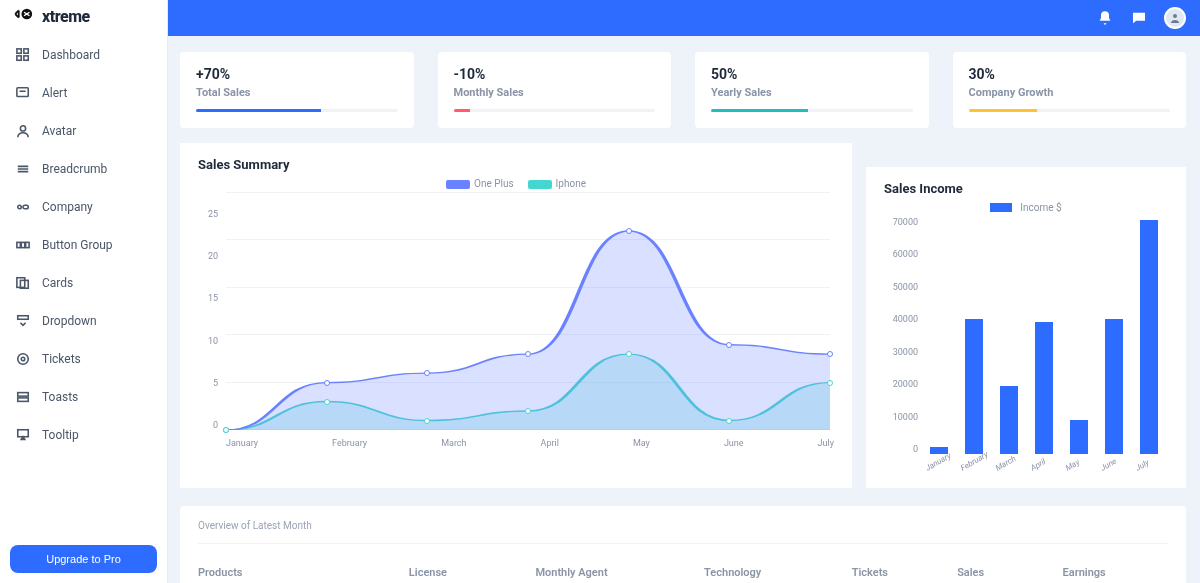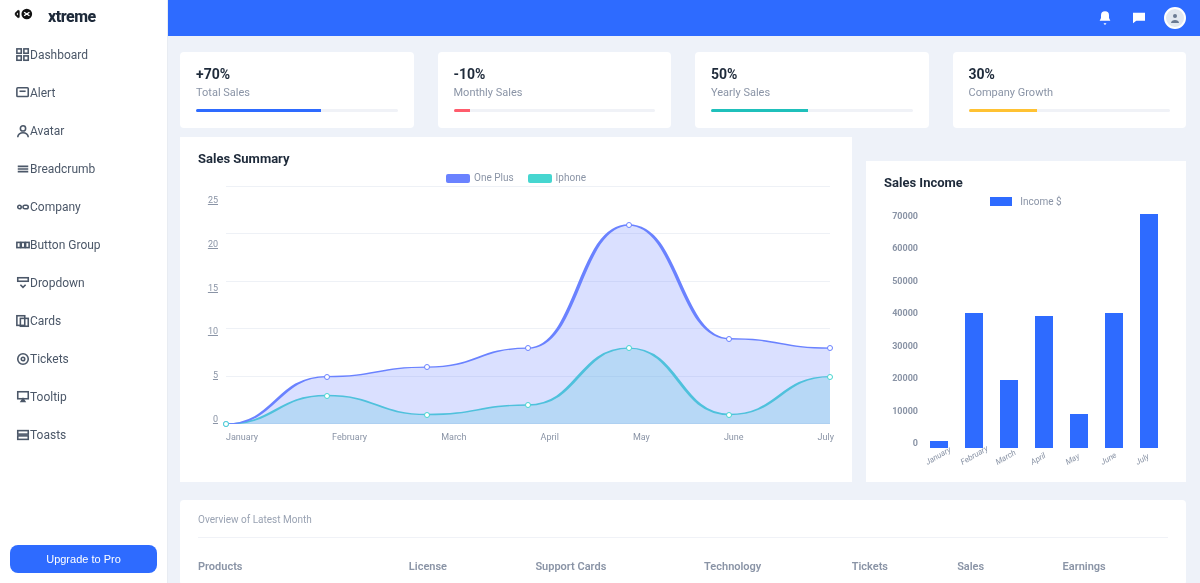--- a/index.html
+++ b/index.html
@@ -19,36 +19,37 @@
     width: 168px;
     height: 583px;
     background: #fff;
     border-right: 1px solid #e8ecf2;
     display: flex;
     flex-direction: column;
   }
   .logo {
     display: flex;
     align-items: center;
-    gap: 12px;
+    gap: 6px;
     padding: 10px 14px 10px 14px;
     height: 32px;
   }
   .logo-mark svg { width: 22px; height: 16px; }
   .logo-text { font-weight: 800; font-size: 16px; letter-spacing: -0.5px; }
   .nav {
     flex: 1;
     overflow-y: auto;
     padding: 4px 0 0 0;
   }
   .nav::-webkit-scrollbar { width: 6px; }
   .nav::-webkit-scrollbar-thumb { background: #d0d6e0; border-radius: 3px; }
   .nav-item {
     display: flex;
     align-items: center;
+    gap: 12px;
     padding: 12px 16px;
     font-size: 12px;
     color: #4b5768;
     cursor: pointer;
   }
   .nav-icon { width: 14px; height: 14px; display:flex; align-items:center; justify-content:center; color:#4b5768; }
   .nav-icon svg { width: 14px; height: 14px; stroke:#4b5768; fill:none; stroke-width:1.8; }
   .upgrade-wrap { padding: 10px; }
   .upgrade-btn {
     width: 100%;
@@ -87,29 +88,29 @@
     right: 14px;
     bottom: 0;
     overflow: hidden;
   }
 
   
   .stats-row {
     display: grid;
     grid-template-columns: repeat(4, 1fr);
     gap: 24px;
-    margin-bottom: 9px;
+    margin-bottom: 15px;
   }
   .stat-card {
     background: #fff;
     border-radius: 4px;
     padding: 14px 16px 16px 16px;
   }
   .stat-value { font-size: 14px; font-weight: 700; }
-  .stat-label { font-size: 11px; color: #8a94a6; margin-top: 4px; }
+  .stat-label { font-size: 11px; color: #8a94a6; margin-top: 4px; font-weight: bold; }
   .stat-bar { height: 3px; border-radius: 2px; margin-top: 10px; background: #f0f2f7; position:relative; overflow:hidden; }
   .stat-bar-fill { position:absolute; left:0; top:0; bottom:0; }
 
   
   .charts-row {
     display: grid;
     grid-template-columns: 2.1fr 1fr;
     gap: 14px;
     margin-bottom: 18px;
   }
@@ -119,31 +120,31 @@
     padding: 14px 18px 16px 18px;
   }
   .card-title { font-size: 13px; font-weight: 700; margin-bottom: 6px; color:#1e2a3a; }
   .card-sub { font-size: 10px; color:#9aa3b3; }
 
   
   .summary-chart { position:relative; }
   .legend-row { display:flex; justify-content:center; gap:14px; margin-top:4px; margin-bottom:4px; font-size:10px; color:#8a94a6; }
   .legend-swatch { width:24px; height:9px; border-radius:2px; display:inline-block; margin-right:4px; vertical-align:middle; }
   .chart-area { position:relative; height:255px; }
-  .y-labels { position:absolute; left:0; top:8px; bottom:18px; width:20px; display:flex; flex-direction:column; justify-content:space-between; font-size:9px; color:#8a94a6; text-align:right;text-decoration:underline; }
+  .y-labels { position:absolute; left:0; top:16px; bottom:18px; width:20px; display:flex; flex-direction:column; justify-content:space-between; font-size:9px; color:#8a94a6; text-align:right; }
   .x-labels { position:absolute; left:28px; right:0; bottom:0; display:flex; justify-content:space-between; font-size:9px; color:#8a94a6; }
   .plot { position:absolute; left:28px; right:4px; top:0; bottom:18px; }
   .gridline { position:absolute; left:0; right:0; height:1px; background:#eef1f6; }
 
   
   .income-chart { position:relative;margin-top:24px; }
   .income-legend { display:flex; justify-content:center; gap:8px; align-items:center; font-size:10px; color:#8a94a6; margin-top:4px; margin-bottom:4px;}
   .income-swatch { width:22px; height:9px; background:#2e6bff; }
   .income-plot-wrap { position:relative; height:255px; }
-  .income-ylabels { position:absolute; left:0; top:0; bottom:18px; width:34px; display:flex; flex-direction:column; justify-content:space-between; font-size:9px; color:#8a94a6; text-align:right;font-weight:bold; }
+  .income-ylabels { position:absolute; left:0; top:0; bottom:18px; width:34px; display:flex; flex-direction:column; justify-content:space-between; font-size:9px; color:#8a94a6; text-align:right; }
   .income-plot { position:absolute; left:40px; right:4px; top:0; bottom:18px; display:flex; align-items:flex-end; justify-content:space-between; }
   .income-col { display:flex; flex-direction:column; align-items:center; width:12.5%; }
   .income-bar { width:18px; background:#2e6bff; }
   .income-xlabels { position:absolute; left:40px; right:4px; bottom:0; display:flex; justify-content:space-between; font-size:8px; color:#8a94a6; transform:translateY(2px); }
   .income-xlabels span { transform:rotate(-30deg); transform-origin:left top; display:block; width:12.5%; font-style:italic; }
 
   
   .table-card { background:#fff; border-radius:4px; padding:14px 18px 4px 18px; }
   .table-head-row { display:grid; grid-template-columns: 2fr 1.2fr 1.6fr 1.4fr 1fr 1fr 1fr; font-size:11px; color:#8a94a6; font-weight:600; padding:22px 0 8px 0; border-top:1px solid #f0f2f7; margin-top:12px; }
 </style>
@@ -214,61 +215,61 @@
             <rect x="1" y="5" width="4" height="6"></rect>
             <rect x="6" y="5" width="4" height="6"></rect>
             <rect x="11" y="5" width="4" height="6"></rect>
           </svg>
         </span>
         <span>Button Group</span>
       </div>
       <div class="nav-item">
         <span class="nav-icon">
           <svg viewBox="0 0 16 16">
+            <rect x="1" y="2" width="9" height="11"></rect>
+            <rect x="5" y="5" width="9" height="9"></rect>
+          </svg>
+        </span>
+        <span>Cards</span>
+      </div>
+      <div class="nav-item">
+        <span class="nav-icon">
+          <svg viewBox="0 0 16 16">
             <rect x="2" y="2" width="12" height="4"></rect>
             <path d="M5 10l3 3 3-3"></path>
           </svg>
         </span>
         <span>Dropdown</span>
       </div>
       <div class="nav-item">
         <span class="nav-icon">
           <svg viewBox="0 0 16 16">
-            <rect x="1" y="2" width="9" height="11"></rect>
-            <rect x="5" y="5" width="9" height="9"></rect>
-          </svg>
-        </span>
-        <span>Cards</span>
-      </div>
-      <div class="nav-item">
-        <span class="nav-icon">
-          <svg viewBox="0 0 16 16">
             <circle cx="8" cy="8" r="6"></circle>
             <circle cx="8" cy="8" r="2"></circle>
           </svg>
         </span>
         <span>Tickets</span>
       </div>
       <div class="nav-item">
         <span class="nav-icon">
           <svg viewBox="0 0 16 16">
+            <rect x="2" y="3" width="12" height="4"></rect>
+            <rect x="2" y="9" width="12" height="4"></rect>
+          </svg>
+        </span>
+        <span>Toasts</span>
+      </div>
+      <div class="nav-item">
+        <span class="nav-icon">
+          <svg viewBox="0 0 16 16">
             <rect x="2" y="2" width="12" height="8"></rect>
             <path d="M8 10l-2 3 2 0 2 0z"></path>
           </svg>
         </span>
         <span>Tooltip</span>
-      </div>
-      <div class="nav-item">
-        <span class="nav-icon">
-          <svg viewBox="0 0 16 16">
-            <rect x="2" y="3" width="12" height="4"></rect>
-            <rect x="2" y="9" width="12" height="4"></rect>
-          </svg>
-        </span>
-        <span>Toasts</span>
       </div>
     </nav>
   <div class="upgrade-wrap">
     <button class="upgrade-btn">Upgrade to Pro</button>
   </div>
 </aside>
 
 <header class="topbar">
   <span class="top-icon">
     <svg viewBox="0 0 24 24">
@@ -428,21 +429,21 @@
           </div>
       </div>
     </div>
   </section>
 
   <section class="table-card">
     <div class="card-sub">Overview of Latest Month</div>
     <div class="table-head-row" id="table-head">
         <span>Products</span>
         <span>License</span>
-        <span>Support Cards</span>
+        <span>Monthly Agent</span>
         <span>Technology</span>
         <span>Tickets</span>
         <span>Sales</span>
         <span>Earnings</span>
       </div>
   </section>
 
 </main>
 
 </body></html>

